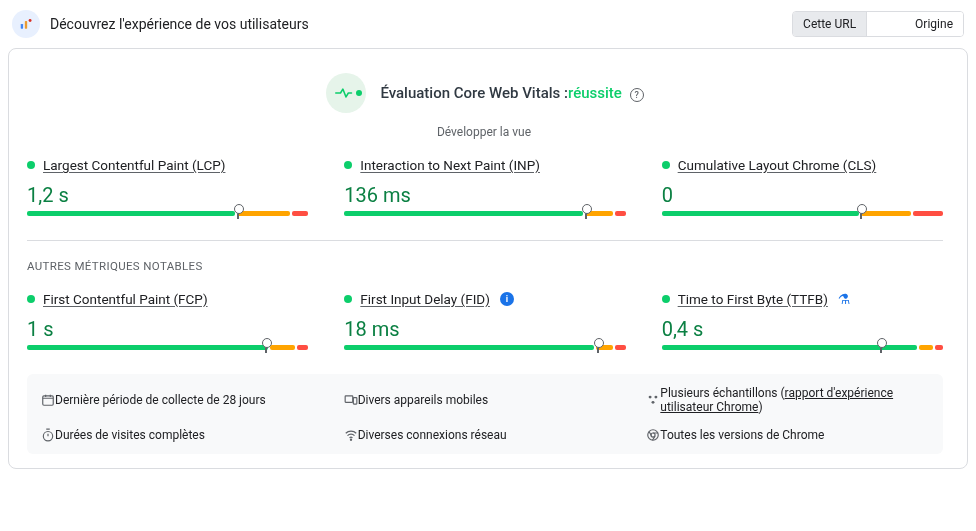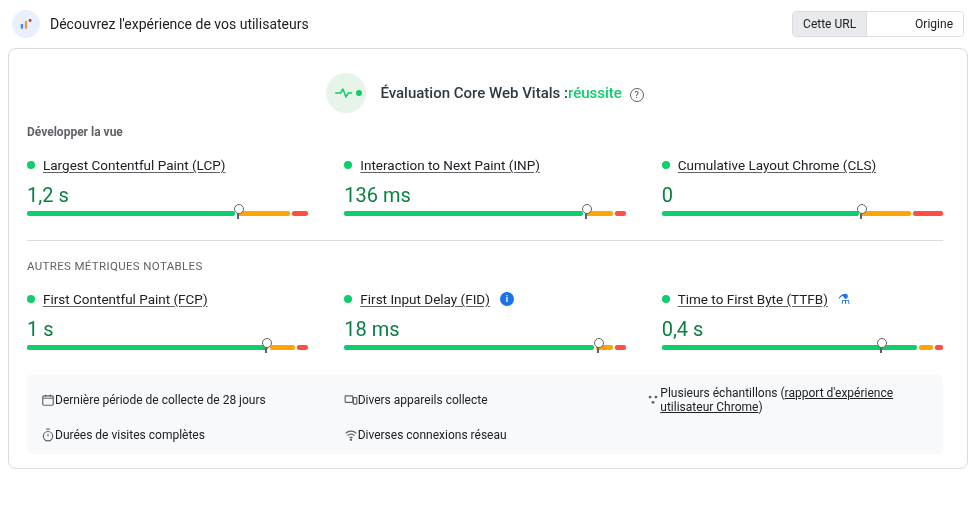--- a/index.html
+++ b/index.html
@@ -71,23 +71,22 @@
   }
   .assessment-text { font-size: 15px; font-weight: 500; color: #303942; }
   .assessment-text .pass { color: var(--green); }
   .help {
     width: 14px; height: 14px; border: 1px solid var(--text-light);
     border-radius: 50%; display: inline-flex; align-items: center;
     justify-content: center; font-size: 9px; color: var(--text-light);
     margin-left: 4px;
   }
   .expand {
-    text-align: left; font-size: 12px; color: var(--text-light);
+    text-align: center; font-size: 12px; color: var(--text-light);
     padding: 8px 2px 18px 0;
-    font-weight: bold;
   }
   .metrics {
     display: grid; grid-template-columns: repeat(3, 1fr);
     column-gap: 36px; row-gap: 28px;
   }
   .metric {}
   .metric-head { display: flex; align-items: center; gap: 8px; }
   .status-dot { width: 8px; height: 8px; border-radius: 50%; flex: none; }
   .status-dot.green { background: var(--green); }
   .metric-name {
@@ -275,21 +274,21 @@
         </span>
         <span>Dernière période de collecte de 28 jours</span>
       </div>
       <div class="footer-cell">
         <span class="ico">
           <svg width="14" height="14" viewBox="0 0 24 24" fill="none" stroke="currentColor" stroke-width="2">
               <rect x="2" y="5" width="13" height="11" rx="1"></rect>
               <rect x="16" y="8" width="6" height="11" rx="1"></rect>
             </svg>
         </span>
-        <span>Divers appareils collecte</span>
+        <span>Divers appareils mobiles</span>
       </div>
       <div class="footer-cell">
         <span class="ico">
           <svg width="14" height="14" viewBox="0 0 24 24" fill="currentColor">
               <circle cx="7" cy="7" r="2.5"></circle>
               <circle cx="17" cy="7" r="2.5"></circle>
               <circle cx="12" cy="16" r="2.5"></circle>
             </svg>
         </span>
         <span>
@@ -307,15 +306,25 @@
       </div>
       <div class="footer-cell">
         <span class="ico">
           <svg width="14" height="14" viewBox="0 0 24 24" fill="none" stroke="currentColor" stroke-width="2">
               <path d="M3 9c5-5 13-5 18 0M6 13c3.5-3.5 8.5-3.5 12 0M9.5 17c1.5-1.5 3.5-1.5 5 0"></path>
               <circle cx="12" cy="20" r="1" fill="currentColor"></circle>
             </svg>
         </span>
         <span>Diverses connexions réseau</span>
       </div>
+      <div class="footer-cell">
+        <span class="ico">
+          <svg width="14" height="14" viewBox="0 0 24 24" fill="none" stroke="currentColor" stroke-width="2">
+              <circle cx="12" cy="12" r="9"></circle>
+              <circle cx="12" cy="12" r="3.5"></circle>
+              <path d="M12 8.5h9M5 6l4.5 7M11 21l4.5-7"></path>
+            </svg>
+        </span>
+        <span>Toutes les versions de Chrome</span>
+      </div>
     </div>
   </div>
 </div>
 
 </body></html>

